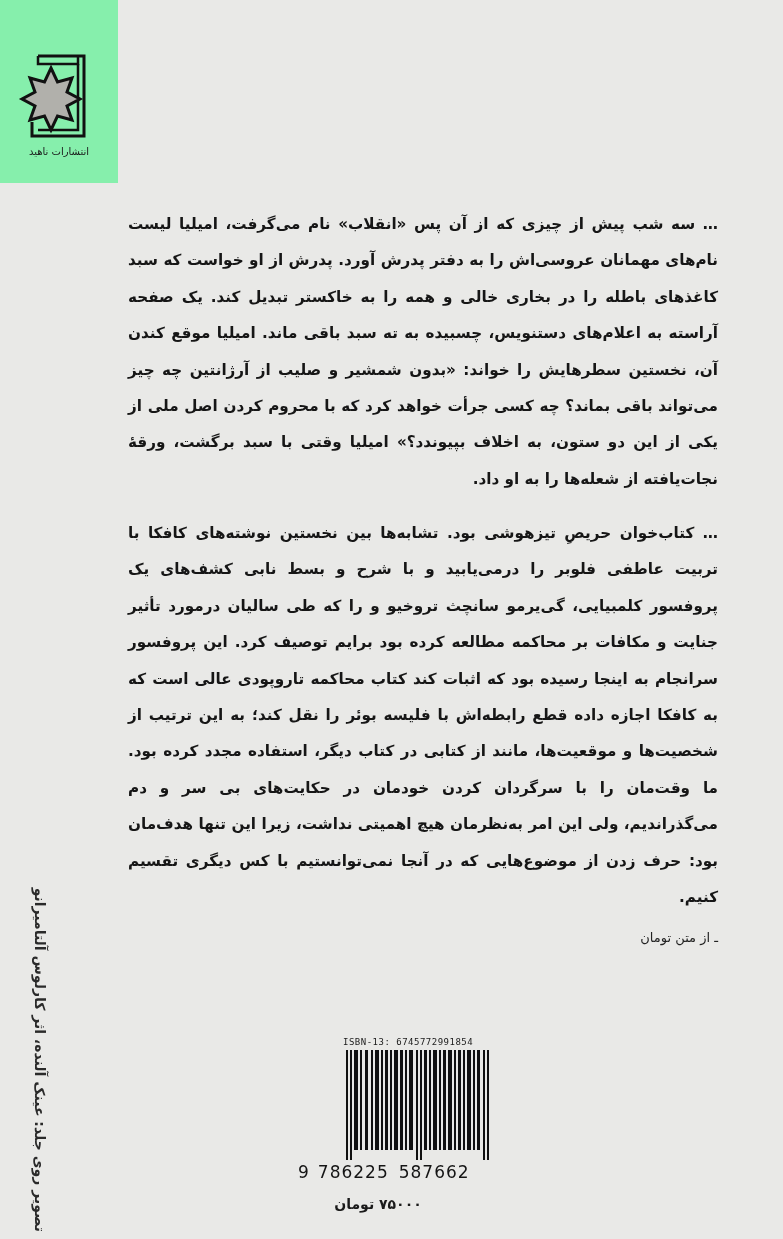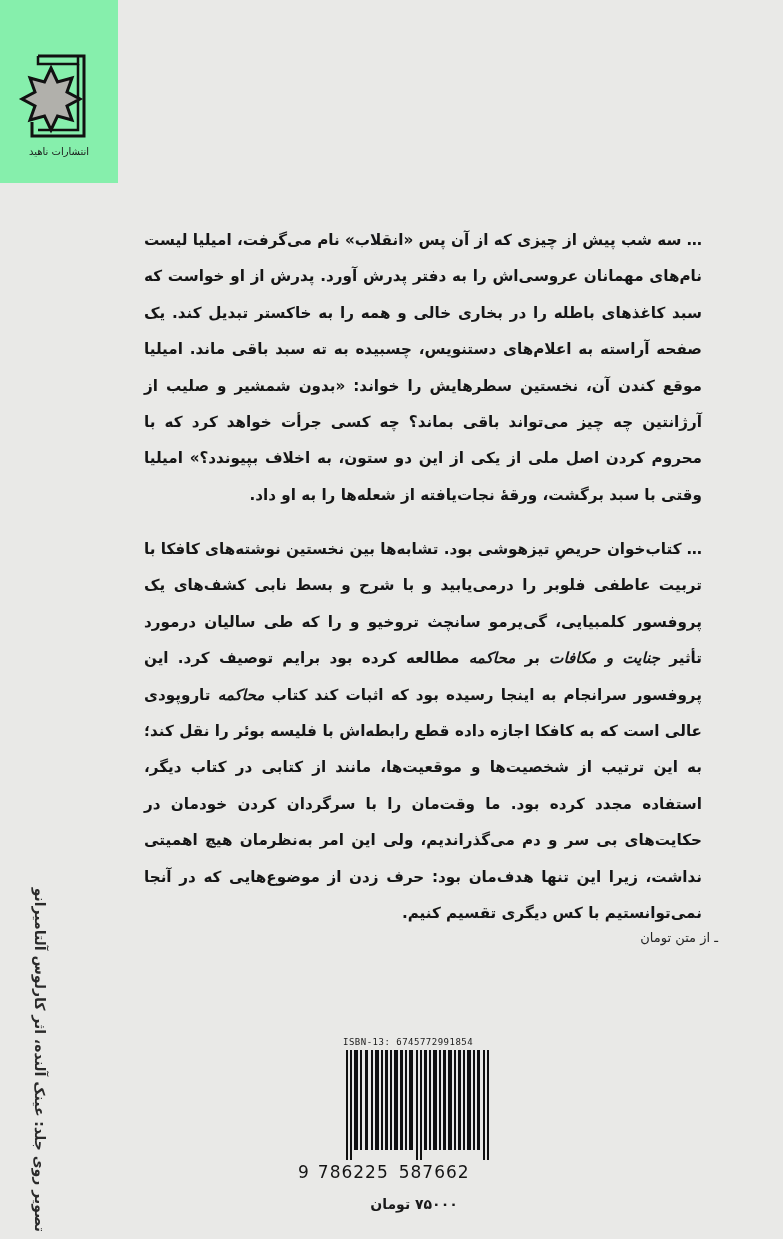--- a/index.html
+++ b/index.html
@@ -46,26 +46,25 @@
       width: 590px;
       direction: rtl;
       text-align: justify;
       text-align-last: right;
       font-size: 15.2px;
       font-weight: bold;
       line-height: 36.4px;
       color: #161616;
     }
     .blurb p {
-      margin: 16px;
+      margin: 0;
     }
     .para1 { top: 206px; }
     .para2 { top: 515px; }
     .para2 .ital {
-      font-style: italic;
     }
     .source {
       position: absolute;
       right: 600px;
       left: auto;
       top: 930px;
       direction: rtl;
       font-size: 13px;
       color: #222;
       width: 200px;
@@ -127,21 +126,21 @@
       white-space: nowrap;
     }
     .barcode-digits .lead {
       margin-right: 8px;
     }
     .barcode-digits .grp2 {
       margin-left: 10px;
     }
     .price {
       position: absolute;
-      left: 364px;
+      left: 328px;
       top: 1196px;
       width: 100px;
       direction: rtl;
       text-align: center;
       font-size: 14px;
       font-weight: bold;
       color: #1a1a1a;
     }
   </style>
 </head>

